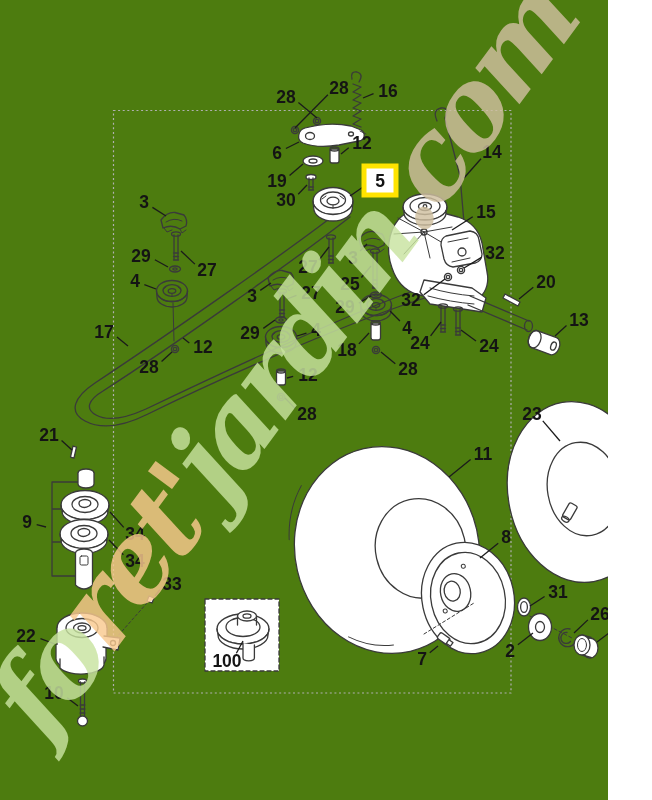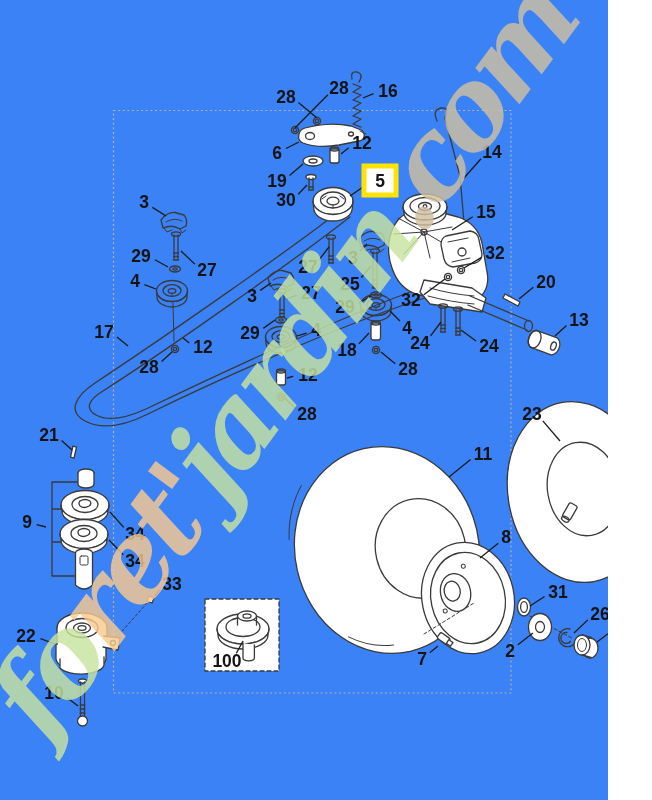--- a/index.html
+++ b/index.html
@@ -1,16 +1,16 @@
 <!DOCTYPE html>
 <html><head>
 <meta charset="utf-8">
 <style>
   html,body{margin:0;padding:0;background:#ffffff;}
-  .canvas{position:relative;width:608px;height:800px;background:#3b82f6;overflow:hidden;
+  .canvas{position:relative;width:608px;height:800px;background:#4d7c0f;overflow:hidden;
           font-family:"Liberation Sans",sans-serif;}
   svg{position:absolute;left:0;top:0;}
   .art{stroke:#3a3a3a;stroke-width:1.3;fill:none;stroke-linecap:round;stroke-linejoin:round;}
   .art .wf{fill:#ffffff;}
   .thin{stroke-width:1;}
   #leaders line{stroke:#1b1b1b;stroke-width:1.3;}
   #labels text{font-family:"Liberation Sans",sans-serif;font-weight:bold;font-size:17.5px;
                fill:#141414;text-anchor:middle;}
   .hl{fill:#ffffff;stroke:#ffe400;stroke-width:5;}
   #wm-text{font-family:"DejaVu Serif",serif;font-style:italic;font-weight:bold;

